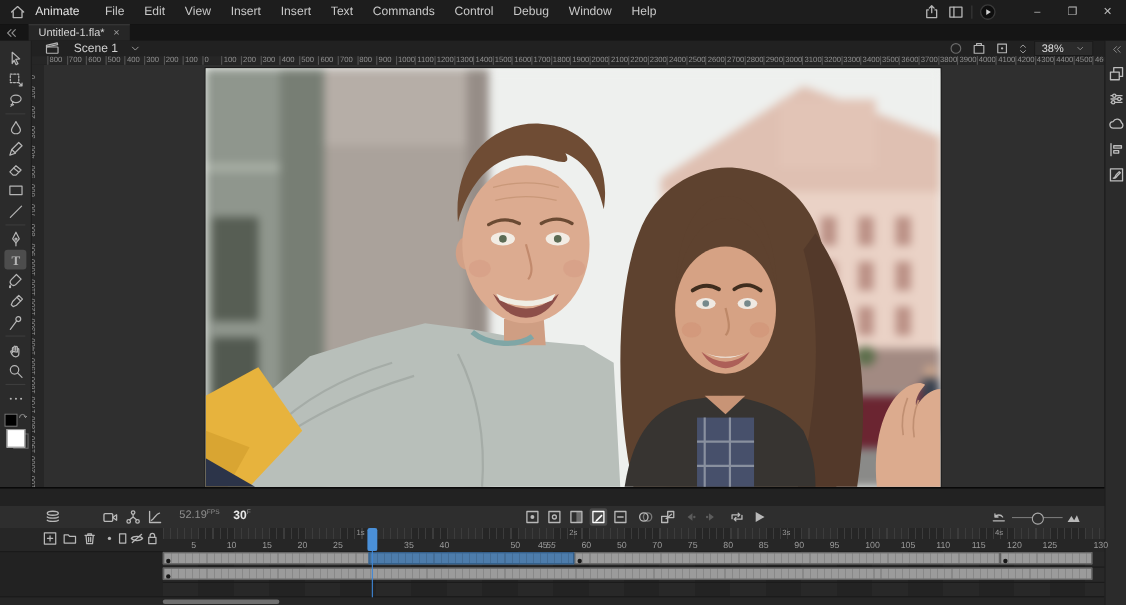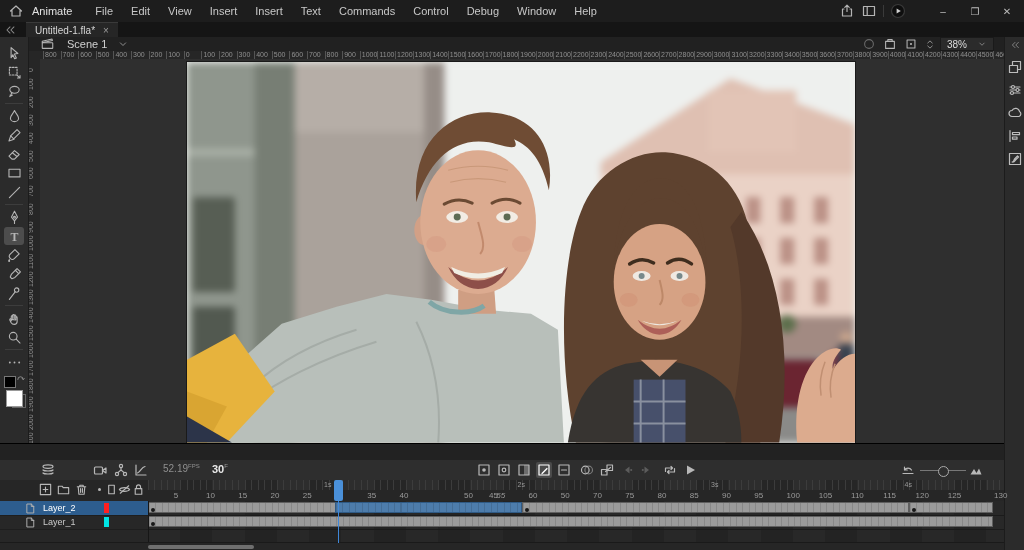--- a/index.html
+++ b/index.html
@@ -770,42 +770,20 @@
             <div class="kdot" style="left: 2px;"></div>
           </div>
           <div class="span blue" style="left: 187.05px; width: 187.05px; z-index: 2;"></div>
         </div>
         <div class="frow" style="top: 14px;">
           <div class="span" style="left: 0px; width: 844.95px;">
             <div class="kdot" style="left: 2px;"></div>
           </div>
         </div>
       </div>
-    <div class="name-panel" id="namePanel">
-        <div class="layer-row sel" style="top: 0px;">
-          <span class="icon">
-            <svg viewBox="0 0 16 16" width="100%" height="100%" fill="none" stroke="currentColor" stroke-width="1.2" stroke-linecap="round" stroke-linejoin="round">
-              <path d="M4 2.5h5l3 3v8H4z"></path>
-              <path d="M9 2.5v3h3"></path>
-            </svg>
-          </span>
-          <span class="lname">Layer_2</span>
-          <span class="swatch" style="background:#ff2020"></span>
-        </div>
-        <div class="layer-row" style="top: 14px;">
-          <span class="icon">
-            <svg viewBox="0 0 16 16" width="100%" height="100%" fill="none" stroke="currentColor" stroke-width="1.2" stroke-linecap="round" stroke-linejoin="round">
-              <path d="M4 2.5h5l3 3v8H4z"></path>
-              <path d="M9 2.5v3h3"></path>
-            </svg>
-          </span>
-          <span class="lname">Layer_1</span>
-          <span class="swatch" style="background:#00e5e5"></span>
-        </div>
-      </div>
 
     <div class="tl-scroll">
       <div class="tl-thumb"></div>
     </div>
   <div class="playhead-line" style="left: 338.275px; top: 36px; height: 63px; z-index: 5;"></div>
       <div class="playhead-handle" style="left: 333.775px; top: 36px; z-index: 6;"></div>
     </div>
 
 </div>
 

